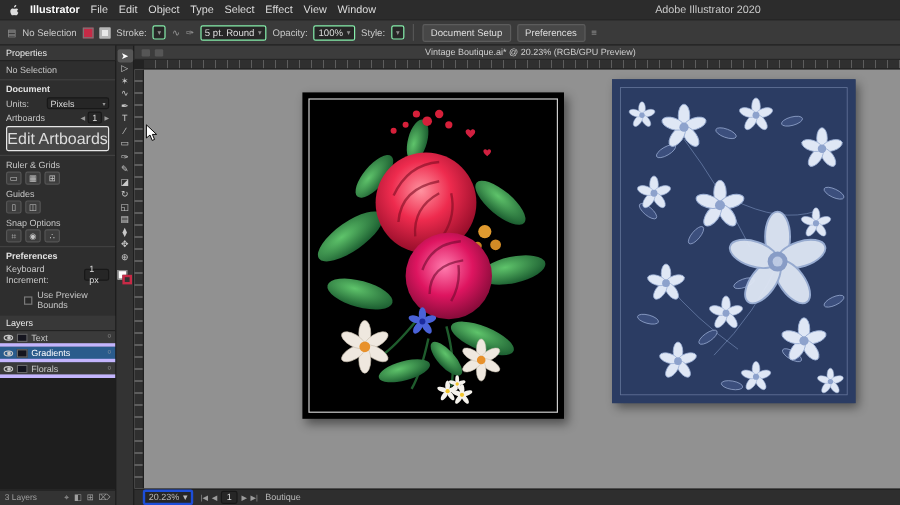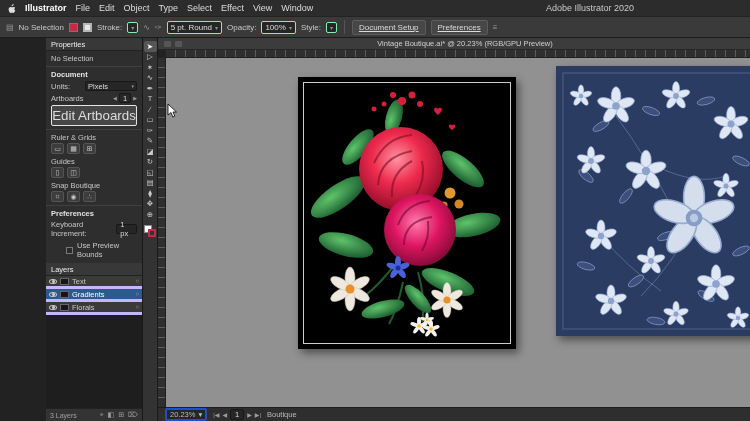--- a/index.html
+++ b/index.html
@@ -19,25 +19,25 @@
     border-bottom:1px solid #1c1c1c; display:flex; align-items:center; gap:5px;
     padding:0 6px; font-size:8px; color:#c8c8c8; white-space:nowrap; }
   .cb-icon { color:#9a9a9a; font-size:8px; }
   .sw { width:9px; height:9px; border:1px solid #777; }
   .sw.fill { background:#c72a46; }
   .sw.stroke { background:#e8e8e8; border:2px solid #b5b5b5; }
   .dd { background:#262626; border:1px solid #86efac; border-radius:2px;
     padding:1px 3px; display:inline-flex; align-items:center; gap:3px; color:#ddd; }
   .dd .caret { color:#8f8f8f; font-size:6px; }
   .cbtn { background:#474747; border:1px solid #5c5c5c; border-radius:2px;
-    padding:2px 6px; color:#ddd; font-size:8px;text-decoration:underline; }
+    padding:2px 6px; color:#ddd; font-size:8px; }
   .vsep { width:1px; height:14px; background:#555; margin:0 2px; }
 
   
-  .app-body { display:flex; height:383px;padding-left:46px; }
+  .app-body { display:flex; height:383px; }
 
   
   .left-col { width:97px; background:#2e2e2e; border-right:1px solid #191919;
     display:flex; flex-direction:column; font-size:7.5px; color:#c7c7c7; }
   .panel-tab { height:13px; background:#383838; border-bottom:1px solid #222;
     display:flex; align-items:center; padding:0 5px; color:#eee; flex:none; }
   .props-body { padding:3px 5px 0 5px; overflow:hidden; height:212px; flex:none; }
   .prow { display:flex; align-items:center; justify-content:space-between;
     margin:2px 0; gap:3px; }
   .sec-title { color:#e3e3e3; margin:3px 0 1px 0; font-weight:bold; }
@@ -213,21 +213,21 @@
       <div class="icon-row">
         <span class="sq-icon">▭</span>
         <span class="sq-icon">▦</span>
         <span class="sq-icon">⊞</span>
       </div>
       <div>Guides</div>
       <div class="icon-row">
         <span class="sq-icon">▯</span>
         <span class="sq-icon">◫</span>
       </div>
-      <div>Snap Boutique</div>
+      <div>Snap Options</div>
       <div class="icon-row">
         <span class="sq-icon">⌗</span>
         <span class="sq-icon">◉</span>
         <span class="sq-icon">∴</span>
       </div>
       <div class="hdiv"></div>
 
       <div class="sec-title">Preferences</div>
       <div class="prow">
         <span>Keyboard Increment:</span>

